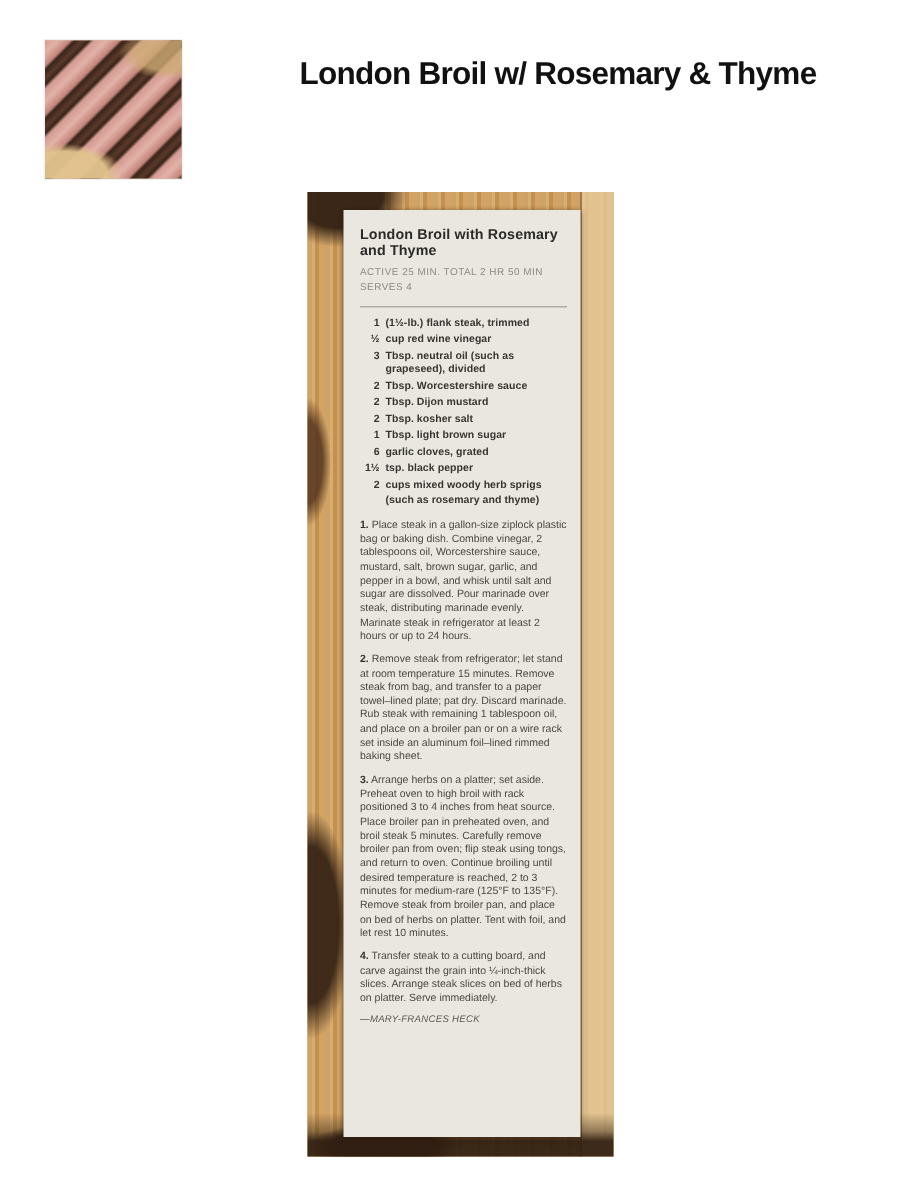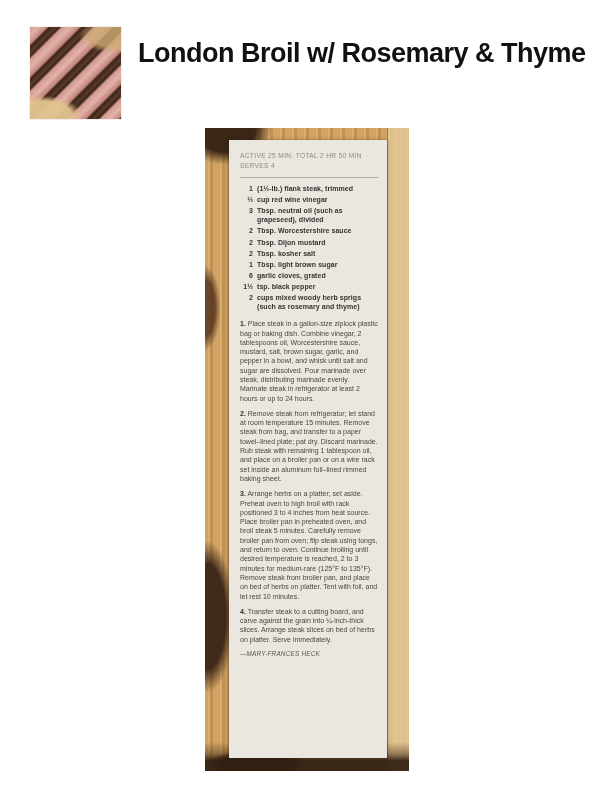--- a/index.html
+++ b/index.html
@@ -17,21 +17,22 @@
       radial-gradient(ellipse 46px 22px at 92% 10%, rgba(205,170,115,.8) 0 50%, transparent 75%),
       repeating-linear-gradient(135deg,
         var(--steak_pink,#d49a92) 0px, #e2b2a8 6px, #c4857b 12px,
         var(--steak_crust,#3a251a) 14px, #5a392a 18px, var(--steak_crust,#3a251a) 21px,
         #c9948a 23px),
       #b98d58;
     box-shadow:0 0 0 1px rgba(0,0,0,.06);
   }
   .page-title{
     position:absolute;left:138px;right:6px;top:38px;margin:0;
-    font-size:27px;font-weight:700;letter-spacing:-.5px;
+    text-align:center;
+    font-size:21px;font-weight:700;letter-spacing:-.5px;
     color:var(--title_text,#111);
   }
   
   .scan{
     position:absolute;left:205px;top:128px;width:204px;height:643px;
     background:
       radial-gradient(ellipse 58px 46px at 10% 0%, rgba(52,34,20,.96) 0 52%, rgba(52,34,20,.4) 68%, transparent 80%),
       radial-gradient(ellipse 20px 55px at 0% 28%, rgba(84,52,30,.85) 0 50%, transparent 78%),
       radial-gradient(ellipse 34px 95px at 1% 76%, rgba(56,36,22,.95) 0 55%, transparent 80%),
       radial-gradient(ellipse 60px 18px at 25% 99%, rgba(48,31,18,.9) 0 60%, transparent 85%),
@@ -70,20 +71,21 @@
 </head>
 <body style="--page_bg: #ffffff; --title_text: #111111; --card_bg: #eae7e1; --card_heading: #2b2a28; --meta_text: #8c8a84; --body_text: #4a4742; --ingredient_text: #36342f; --wood_light: #cfa265; --steak_pink: #d49a92; --steak_crust: #3a251a;">
 
 <div class="hero-photo"></div>
 
 <h1 class="page-title">London Broil w/ Rosemary &amp; Thyme</h1>
 
 <div class="scan">
   <div class="card">
 
+    <h2>London Broil with Rosemary and Thyme</h2>
 
     <div class="meta">
       <div>ACTIVE 25 MIN. TOTAL 2 HR 50 MIN</div>
       <div>SERVES 4</div>
     </div>
 
     <hr class="rule">
 
 
     <ul class="ingredients">

